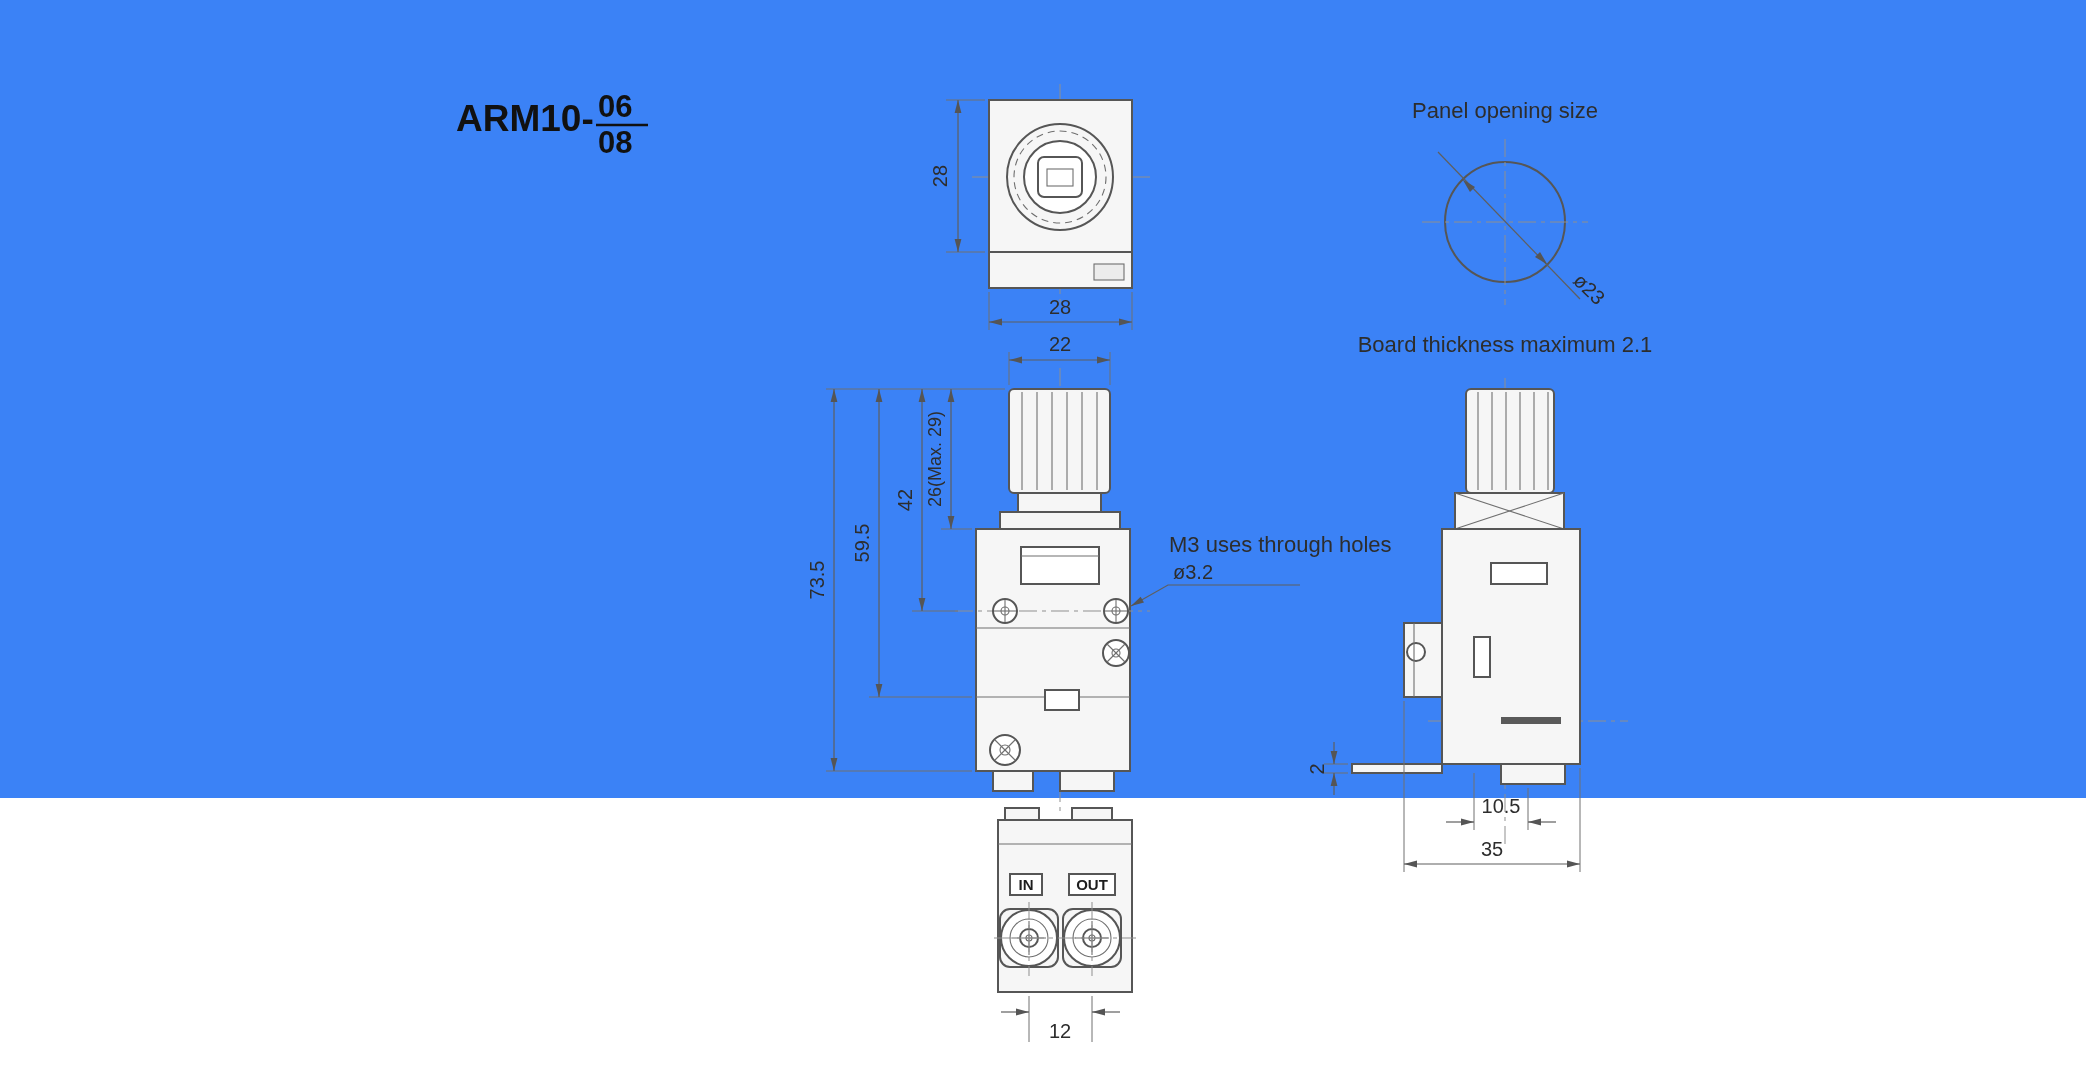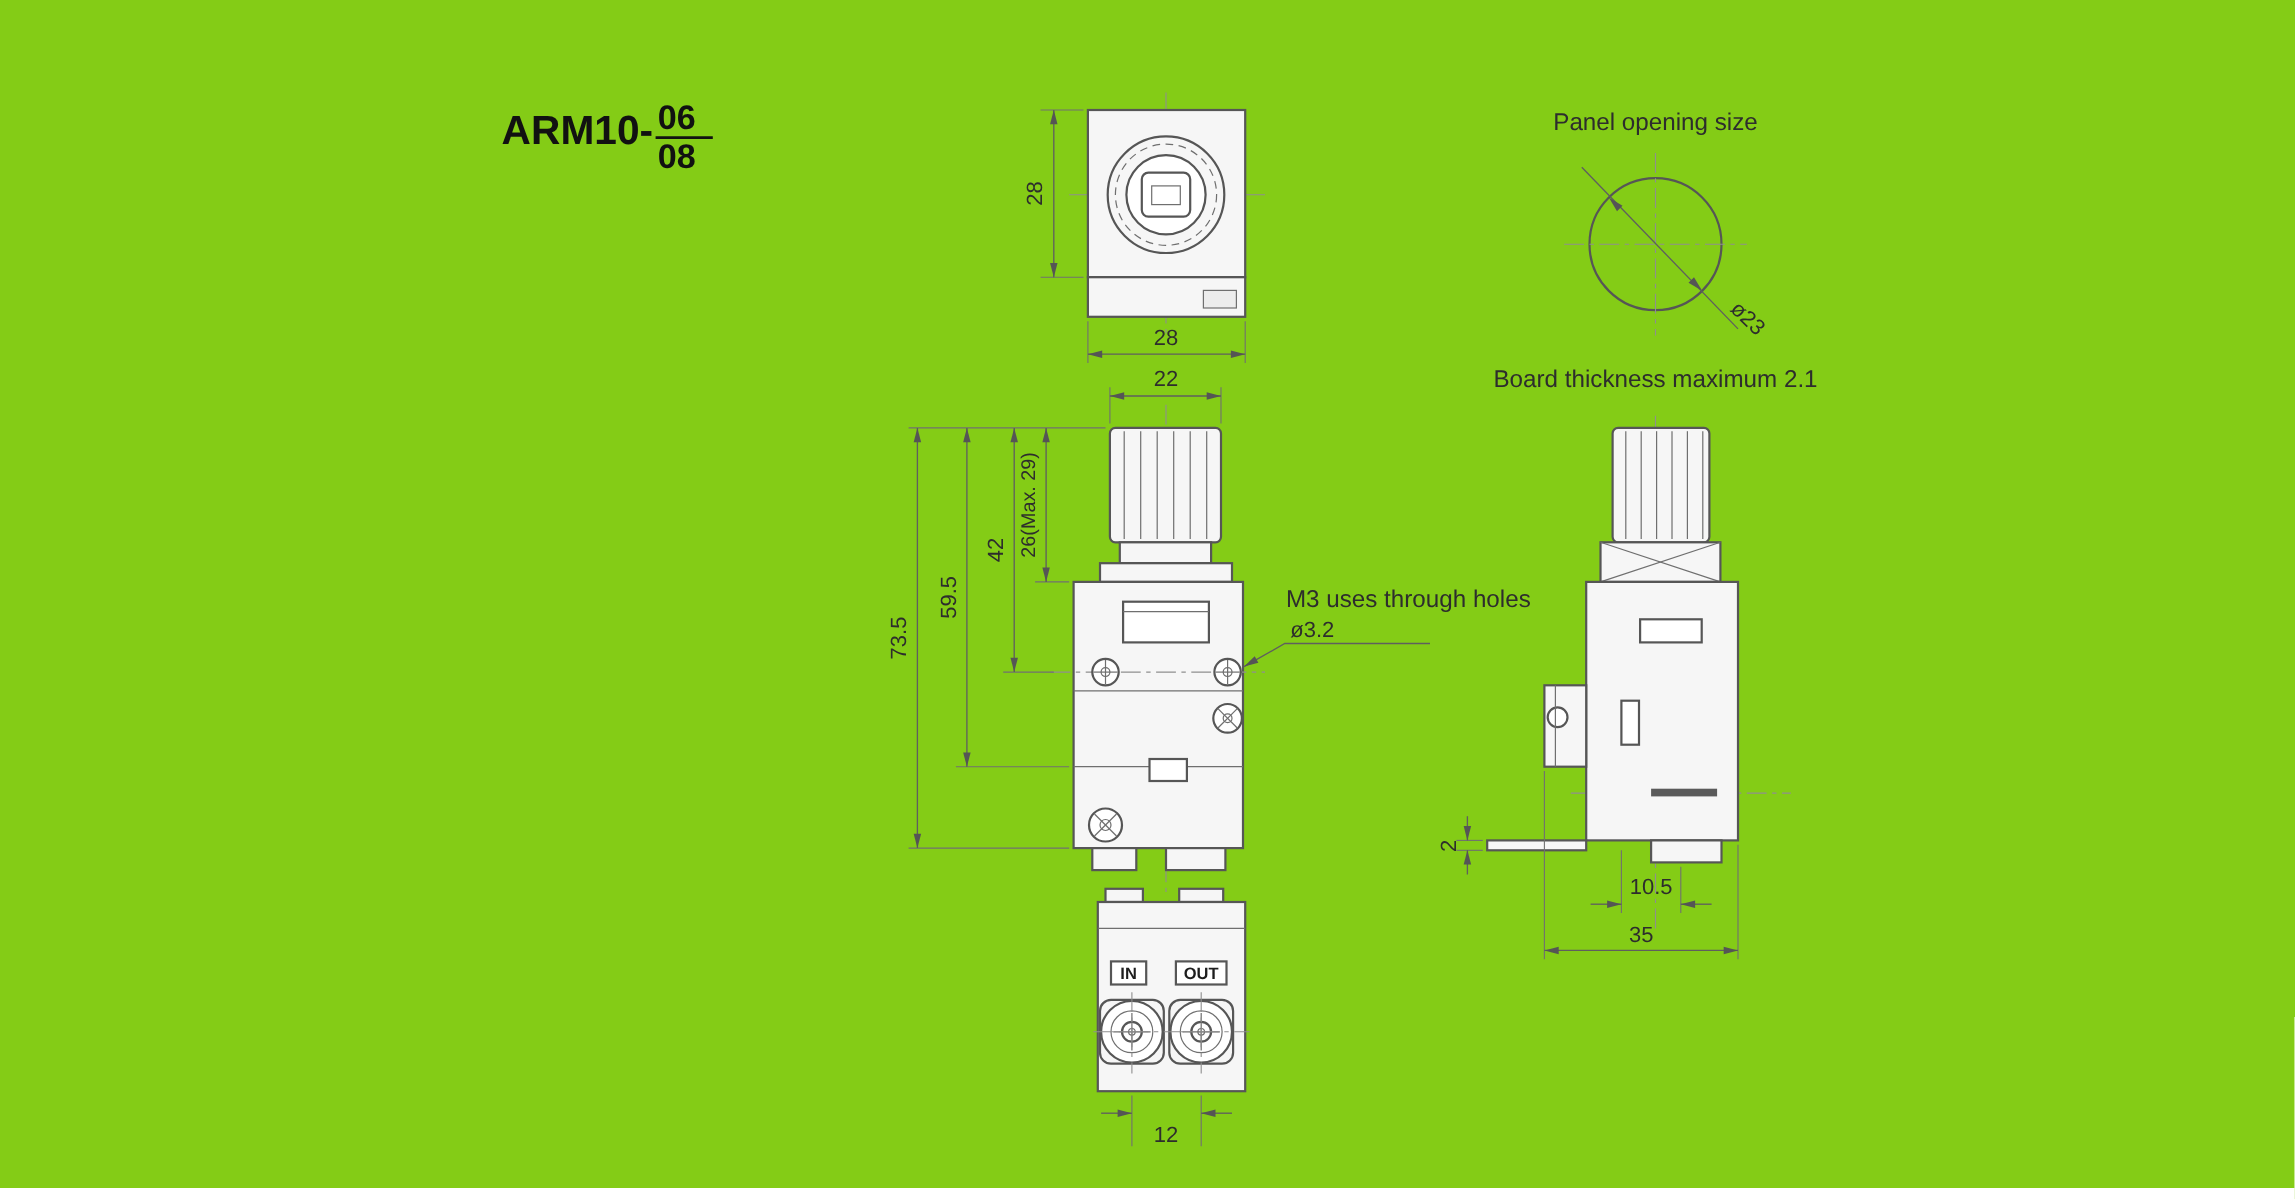--- a/index.html
+++ b/index.html
@@ -1,17 +1,17 @@
 <!DOCTYPE html>
 <html><head>
 <meta charset="utf-8">
 <style>
   html,body{margin:0;padding:0;background:#ffffff;}
   body{width:2086px;height:1090px;font-family:"Liberation Sans",sans-serif;overflow:hidden;}
-  .canvas{position:relative;width:2086px;height:1080px;background:#84cc16;}
+  .canvas{position:relative;width:2086px;height:798px;background:#3b82f6;}
   svg{display:block;}
   svg text{font-family:"Liberation Sans",sans-serif;fill:#2e2e2e;}
   .ol  {fill:none;stroke:#565656;stroke-width:2;}
   .olf {fill:#f6f6f6;stroke:#565656;stroke-width:2;}
   .olw {fill:#ffffff;stroke:#565656;stroke-width:2;}
   .thin{fill:none;stroke:#6f6f6f;stroke-width:1.1;}
   .thinf{fill:#ececec;stroke:#6f6f6f;stroke-width:1.1;}
   .cl  {fill:none;stroke:#8f8f8f;stroke-width:1;stroke-dasharray:18 5 4 5;}
   .dim {fill:none;stroke:#5f5f5f;stroke-width:1.2;}
   .ext {fill:none;stroke:#707070;stroke-width:1;}

